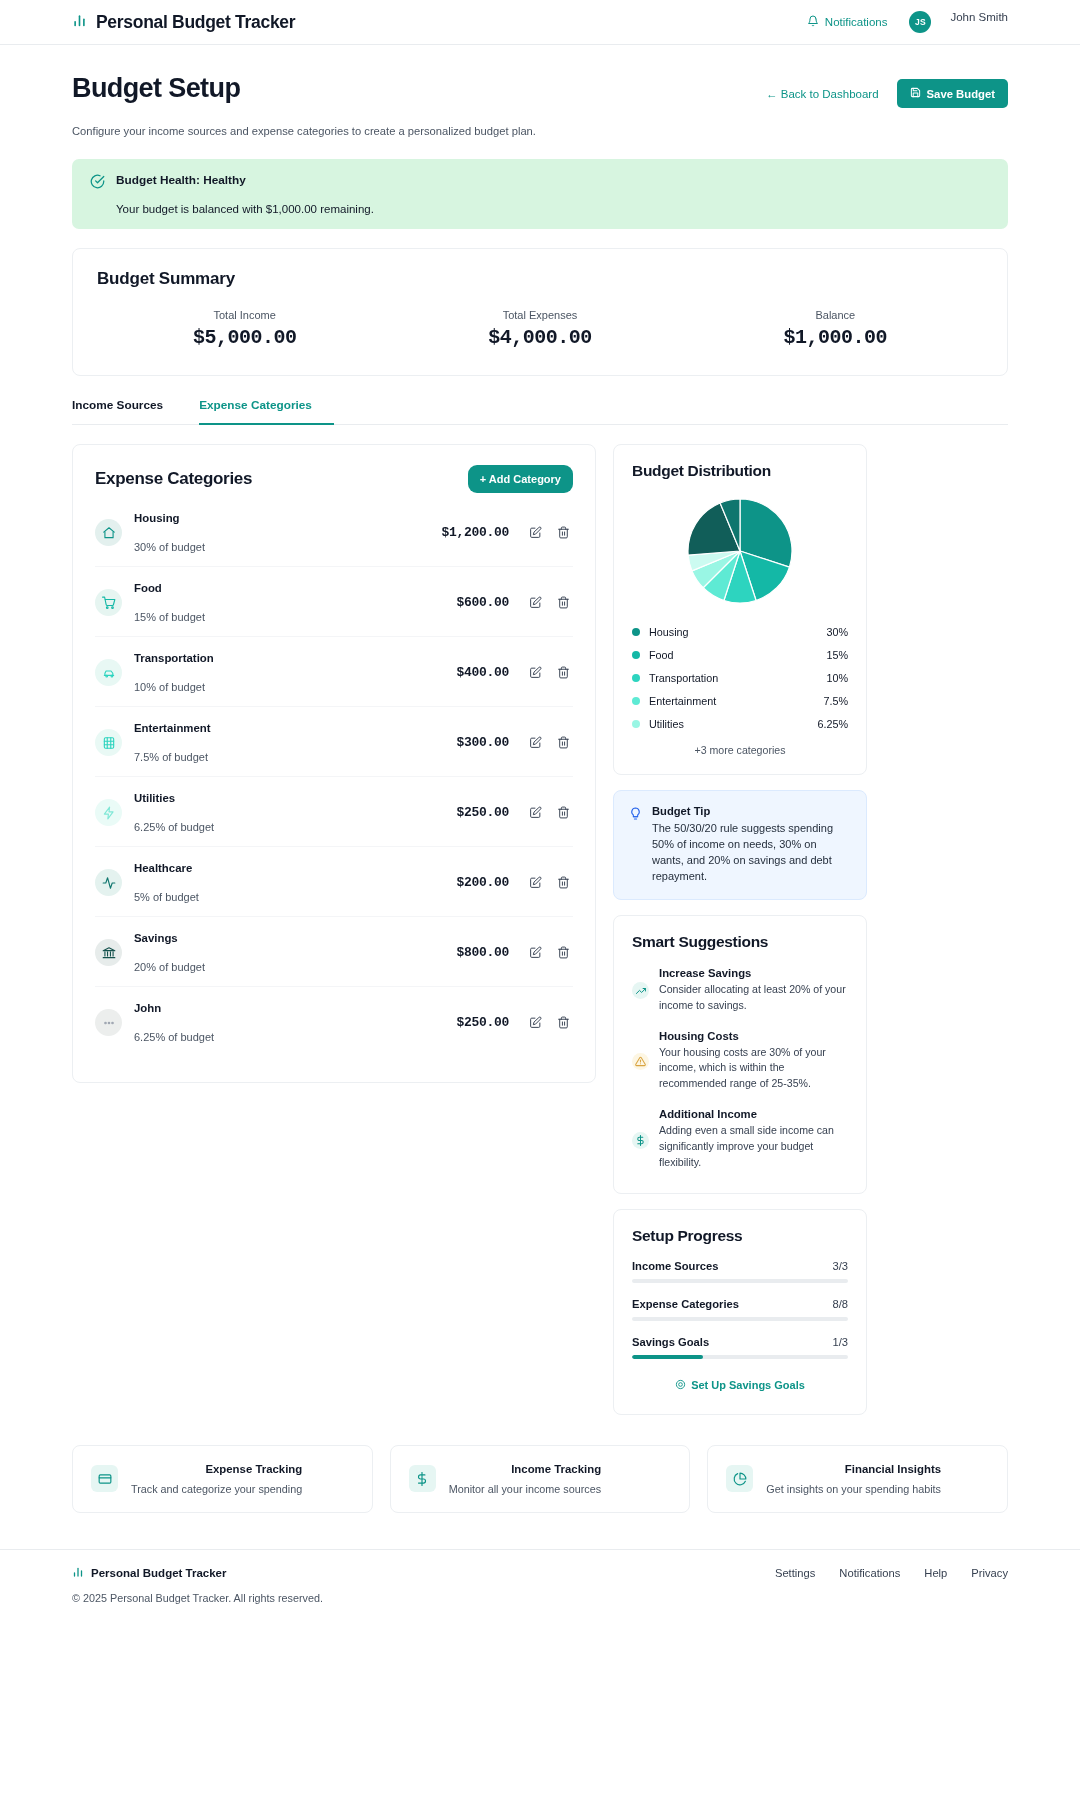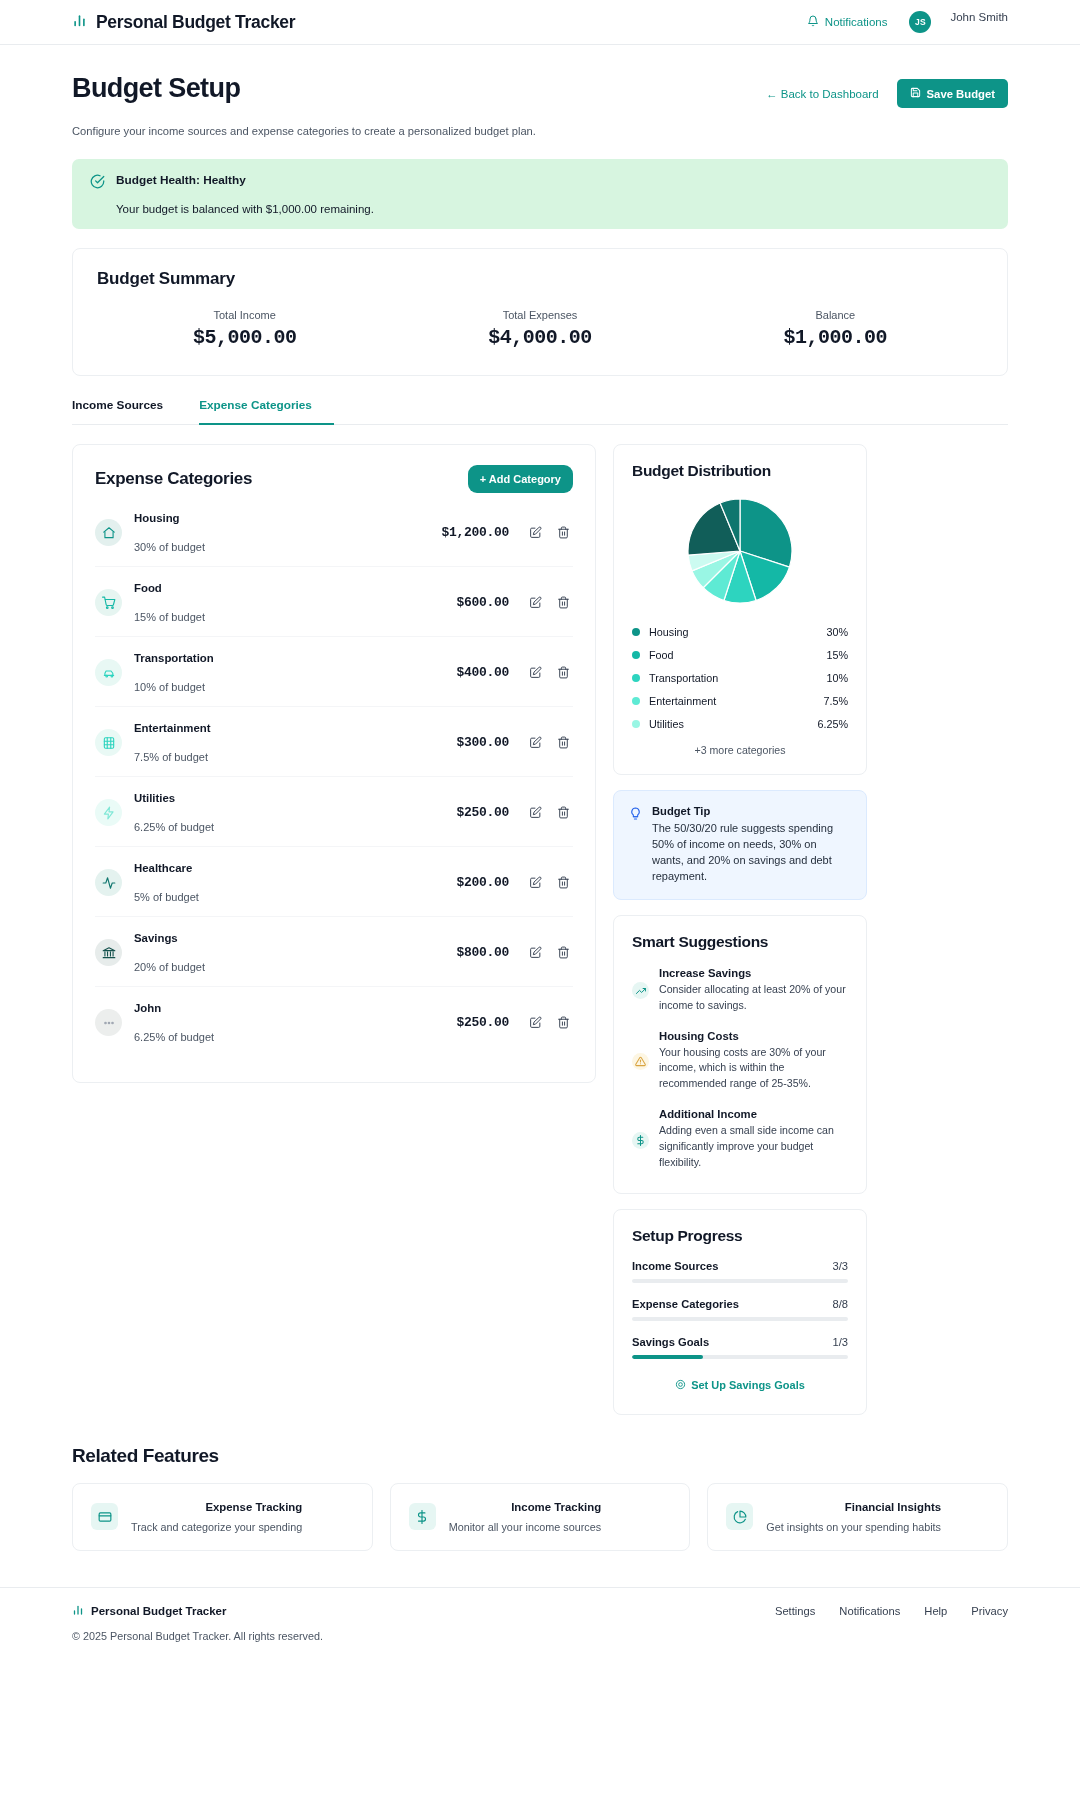--- a/index.html
+++ b/index.html
@@ -634,21 +634,20 @@
               </svg>
           </span>
           <span>Set Up Savings Goals</span>
         </div>
       </div>
 
     </div>
   </div>
 
   <div class="related">
-    <h2>Related Features</h2>
     <div class="rel-grid">
       <div class="card rel-card">
         <span class="rel-ico">
           <svg width="14" height="14" viewBox="0 0 24 24" fill="none" stroke="#0d9488" stroke-width="2" stroke-linecap="round">
               <rect x="2" y="5" width="20" height="14" rx="2"></rect>
               <line x1="2" y1="10" x2="22" y2="10"></line>
             </svg>
         </span>
         <div>
           <div class="rel-title">Expense Tracking</div>

